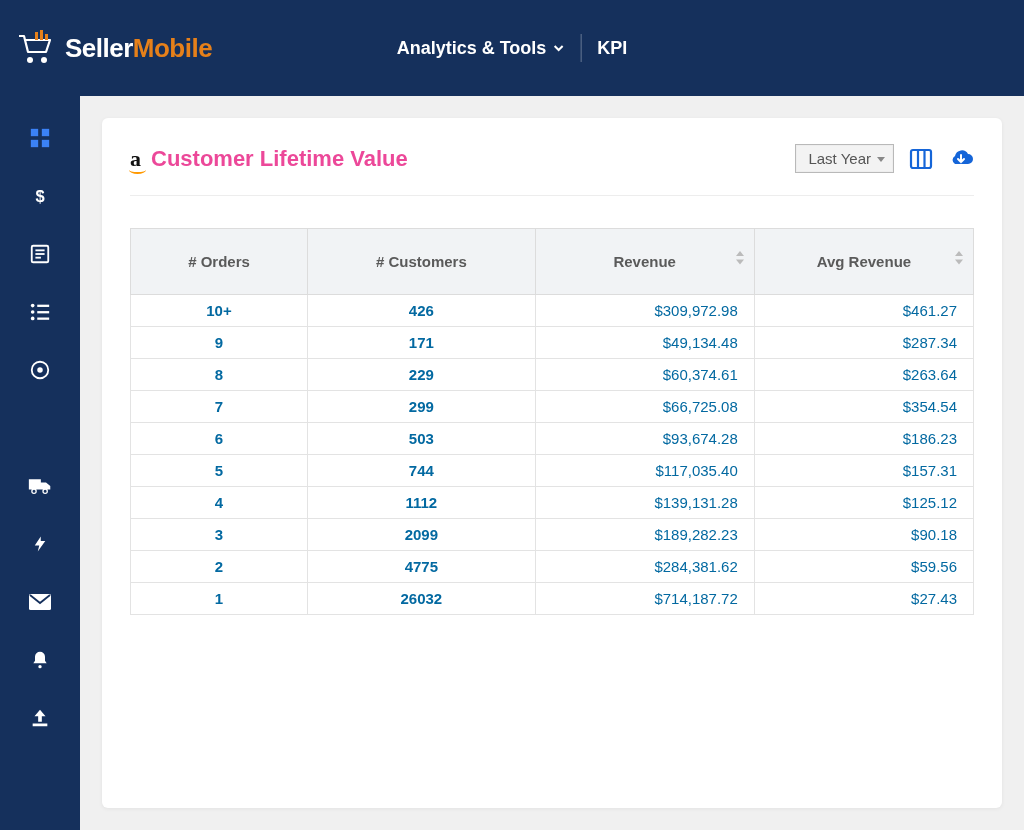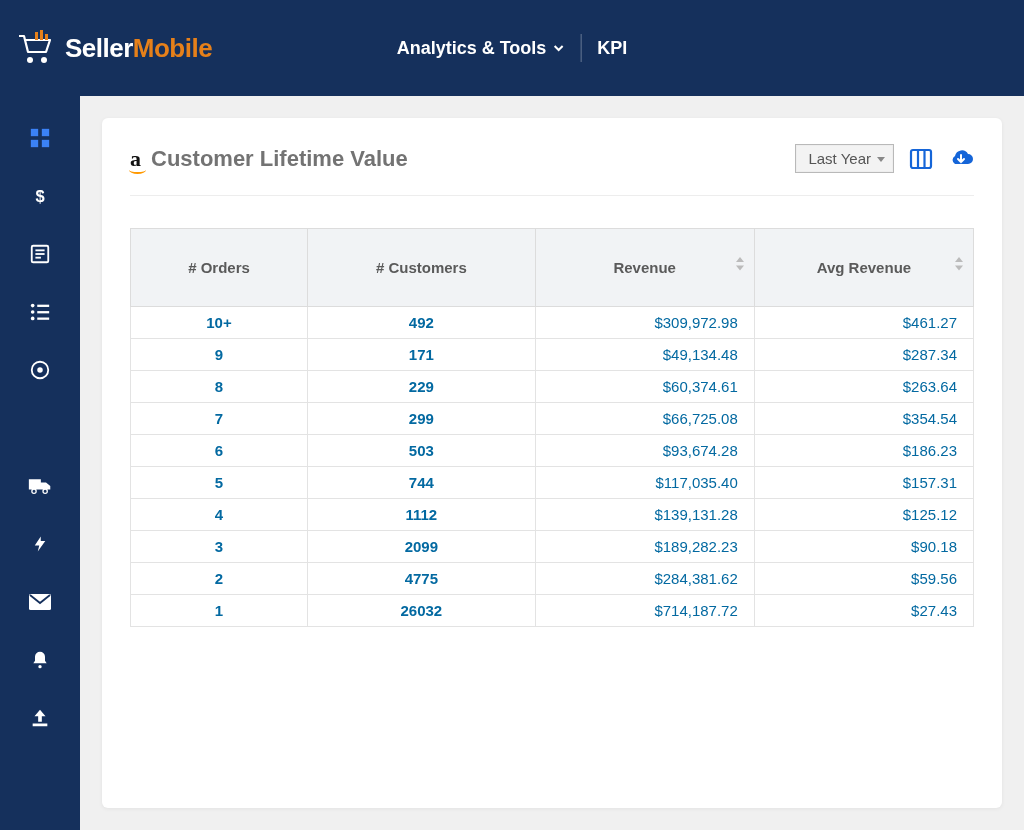--- a/index.html
+++ b/index.html
@@ -107,21 +107,21 @@
     margin-bottom: 32px;
   }
   .card-title-wrap {
     display: flex;
     align-items: center;
     gap: 10px;
   }
   .card-title {
     font-size: 22px;
     font-weight: 600;
-    color: #737373;
+    color: #ec4899;
   }
   .amazon-a {
     font-family: Georgia, serif;
     font-weight: 700;
     font-size: 22px;
     color: #111;
     position: relative;
     line-height: 1;
   }
   .amazon-a::after {
@@ -172,21 +172,21 @@
   }
 
   
   table {
     width: 100%;
     border-collapse: collapse;
     font-size: 15px;
   }
   thead th {
     background: #f1f3f5;
-    padding: 30px 16px;
+    padding: 24px 16px;
     text-align: center;
     font-weight: 700;
     color: #5a5a5a;
     border: 1px solid #dcdcdc;
     position: relative;
   }
   thead th.sortable::after {
     content: "";
     position: absolute;
     right: 10px;
@@ -356,21 +356,21 @@
           <tr>
             <th style="width:21%"><span># Orders</span></th>
             <th style="width:27%"><span># Customers</span></th>
             <th class="sortable" style="width:26%"><span>Revenue</span></th>
             <th class="sortable" style="width:26%"><span>Avg Revenue</span></th>
           </tr>
         </thead>
         <tbody id="table-body">
             <tr>
               <td class="center">10+</td>
-              <td class="center">492</td>
+              <td class="center">426</td>
               <td class="right">$309,972.98</td>
               <td class="right">$461.27</td>
             </tr>
             <tr>
               <td class="center">9</td>
               <td class="center">171</td>
               <td class="right">$49,134.48</td>
               <td class="right">$287.34</td>
             </tr>
             <tr>

